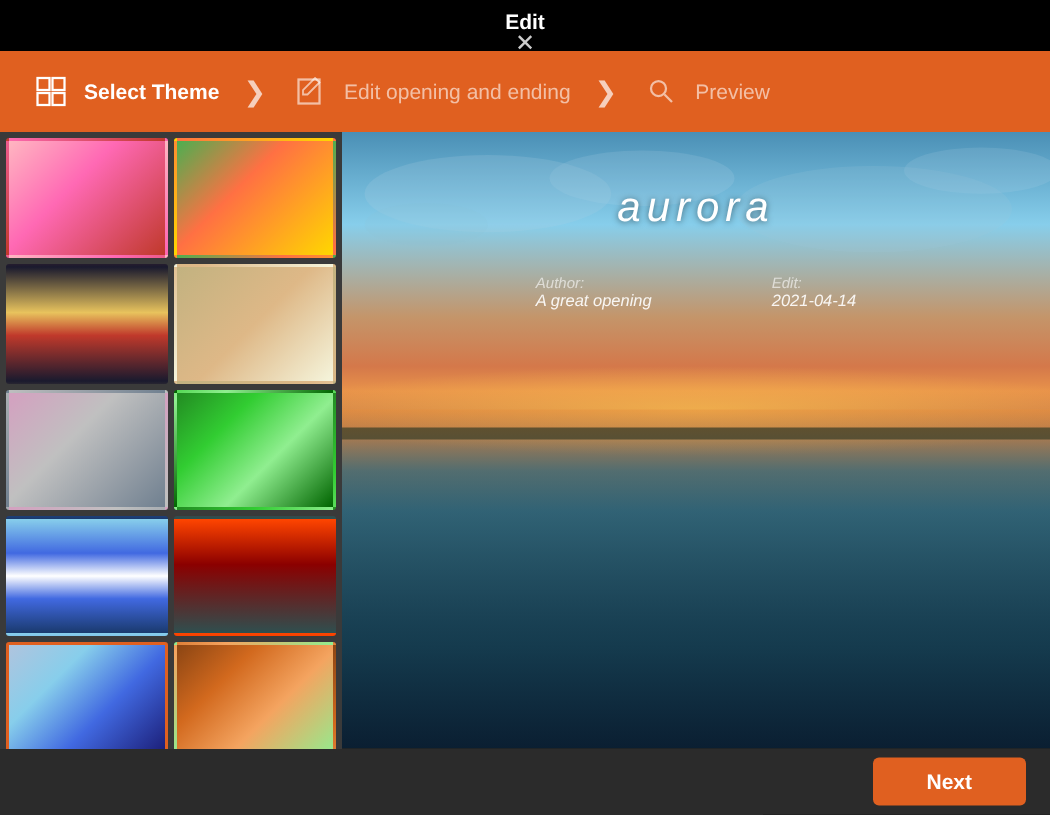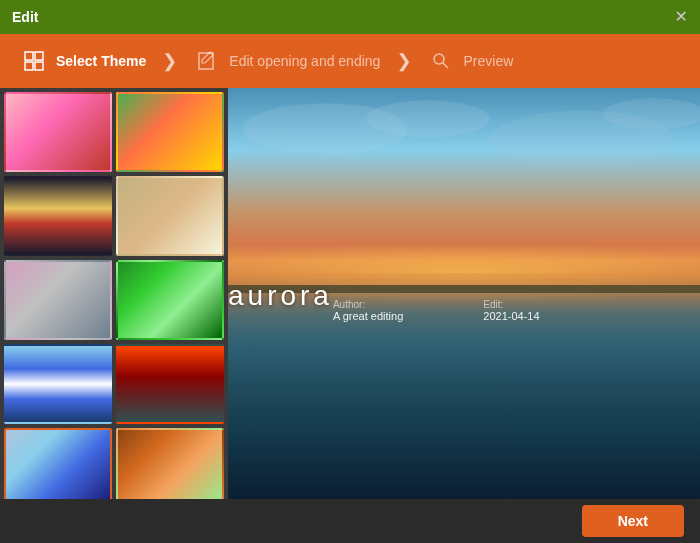--- a/index.html
+++ b/index.html
@@ -11,24 +11,25 @@
       overflow: hidden;
       display: flex;
       flex-direction: column;
     }
 
     
     .title-bar {
       display: flex;
       align-items: center;
       justify-content: space-between;
-      background: #4d7c0f;
+      background: #000000;
       padding: 6px 12px;
       height: 34px;
       flex-shrink: 0;
+      flex-direction: column;
     }
     .title-bar-title {
       color: #fff;
       font-size: 14px;
       font-weight: bold;
     }
     .close-btn {
       color: #ccc;
       font-size: 16px;
       cursor: pointer;
@@ -182,25 +183,26 @@
       left: 0; right: 0;
       height: 8px;
       background: #1a2a1a;
     }
 
     
     .preview-overlay {
       position: absolute;
       top: 0; left: 0; right: 0; bottom: 0;
       display: flex;
-      flex-direction: row;
+      flex-direction: column;
       align-items: center;
       justify-content: flex-start;
       padding-top: 34px;
       color: #fff;
+      font-style: italic;
     }
     .preview-title {
       font-size: 28px;
       font-weight: 300;
       letter-spacing: 4px;
       color: #fff;
       text-shadow: 0 1px 4px rgba(0,0,0,0.5);
       margin-bottom: 30px;
     }
     .preview-meta {
@@ -343,21 +345,21 @@
         <ellipse cx="350" cy="50" rx="90" ry="28" fill="#a0c8da" opacity="0.35"></ellipse>
         <ellipse cx="420" cy="25" rx="50" ry="15" fill="#b8d4e4" opacity="0.3"></ellipse>
         <ellipse cx="60" cy="60" rx="40" ry="14" fill="#90c0d0" opacity="0.25"></ellipse>
       </svg>
 
       <div class="preview-overlay">
         <div class="preview-title">aurora</div>
         <div class="preview-meta">
           <div class="meta-col">
             <span class="meta-label">Author:</span>
-            <span class="meta-value">A great editing</span>
+            <span class="meta-value">A great opening</span>
           </div>
           <div class="meta-col">
             <span class="meta-label">Edit:</span>
             <span class="meta-value">2021-04-14</span>
           </div>
         </div>
       </div>
 
     </div>
   </div>

